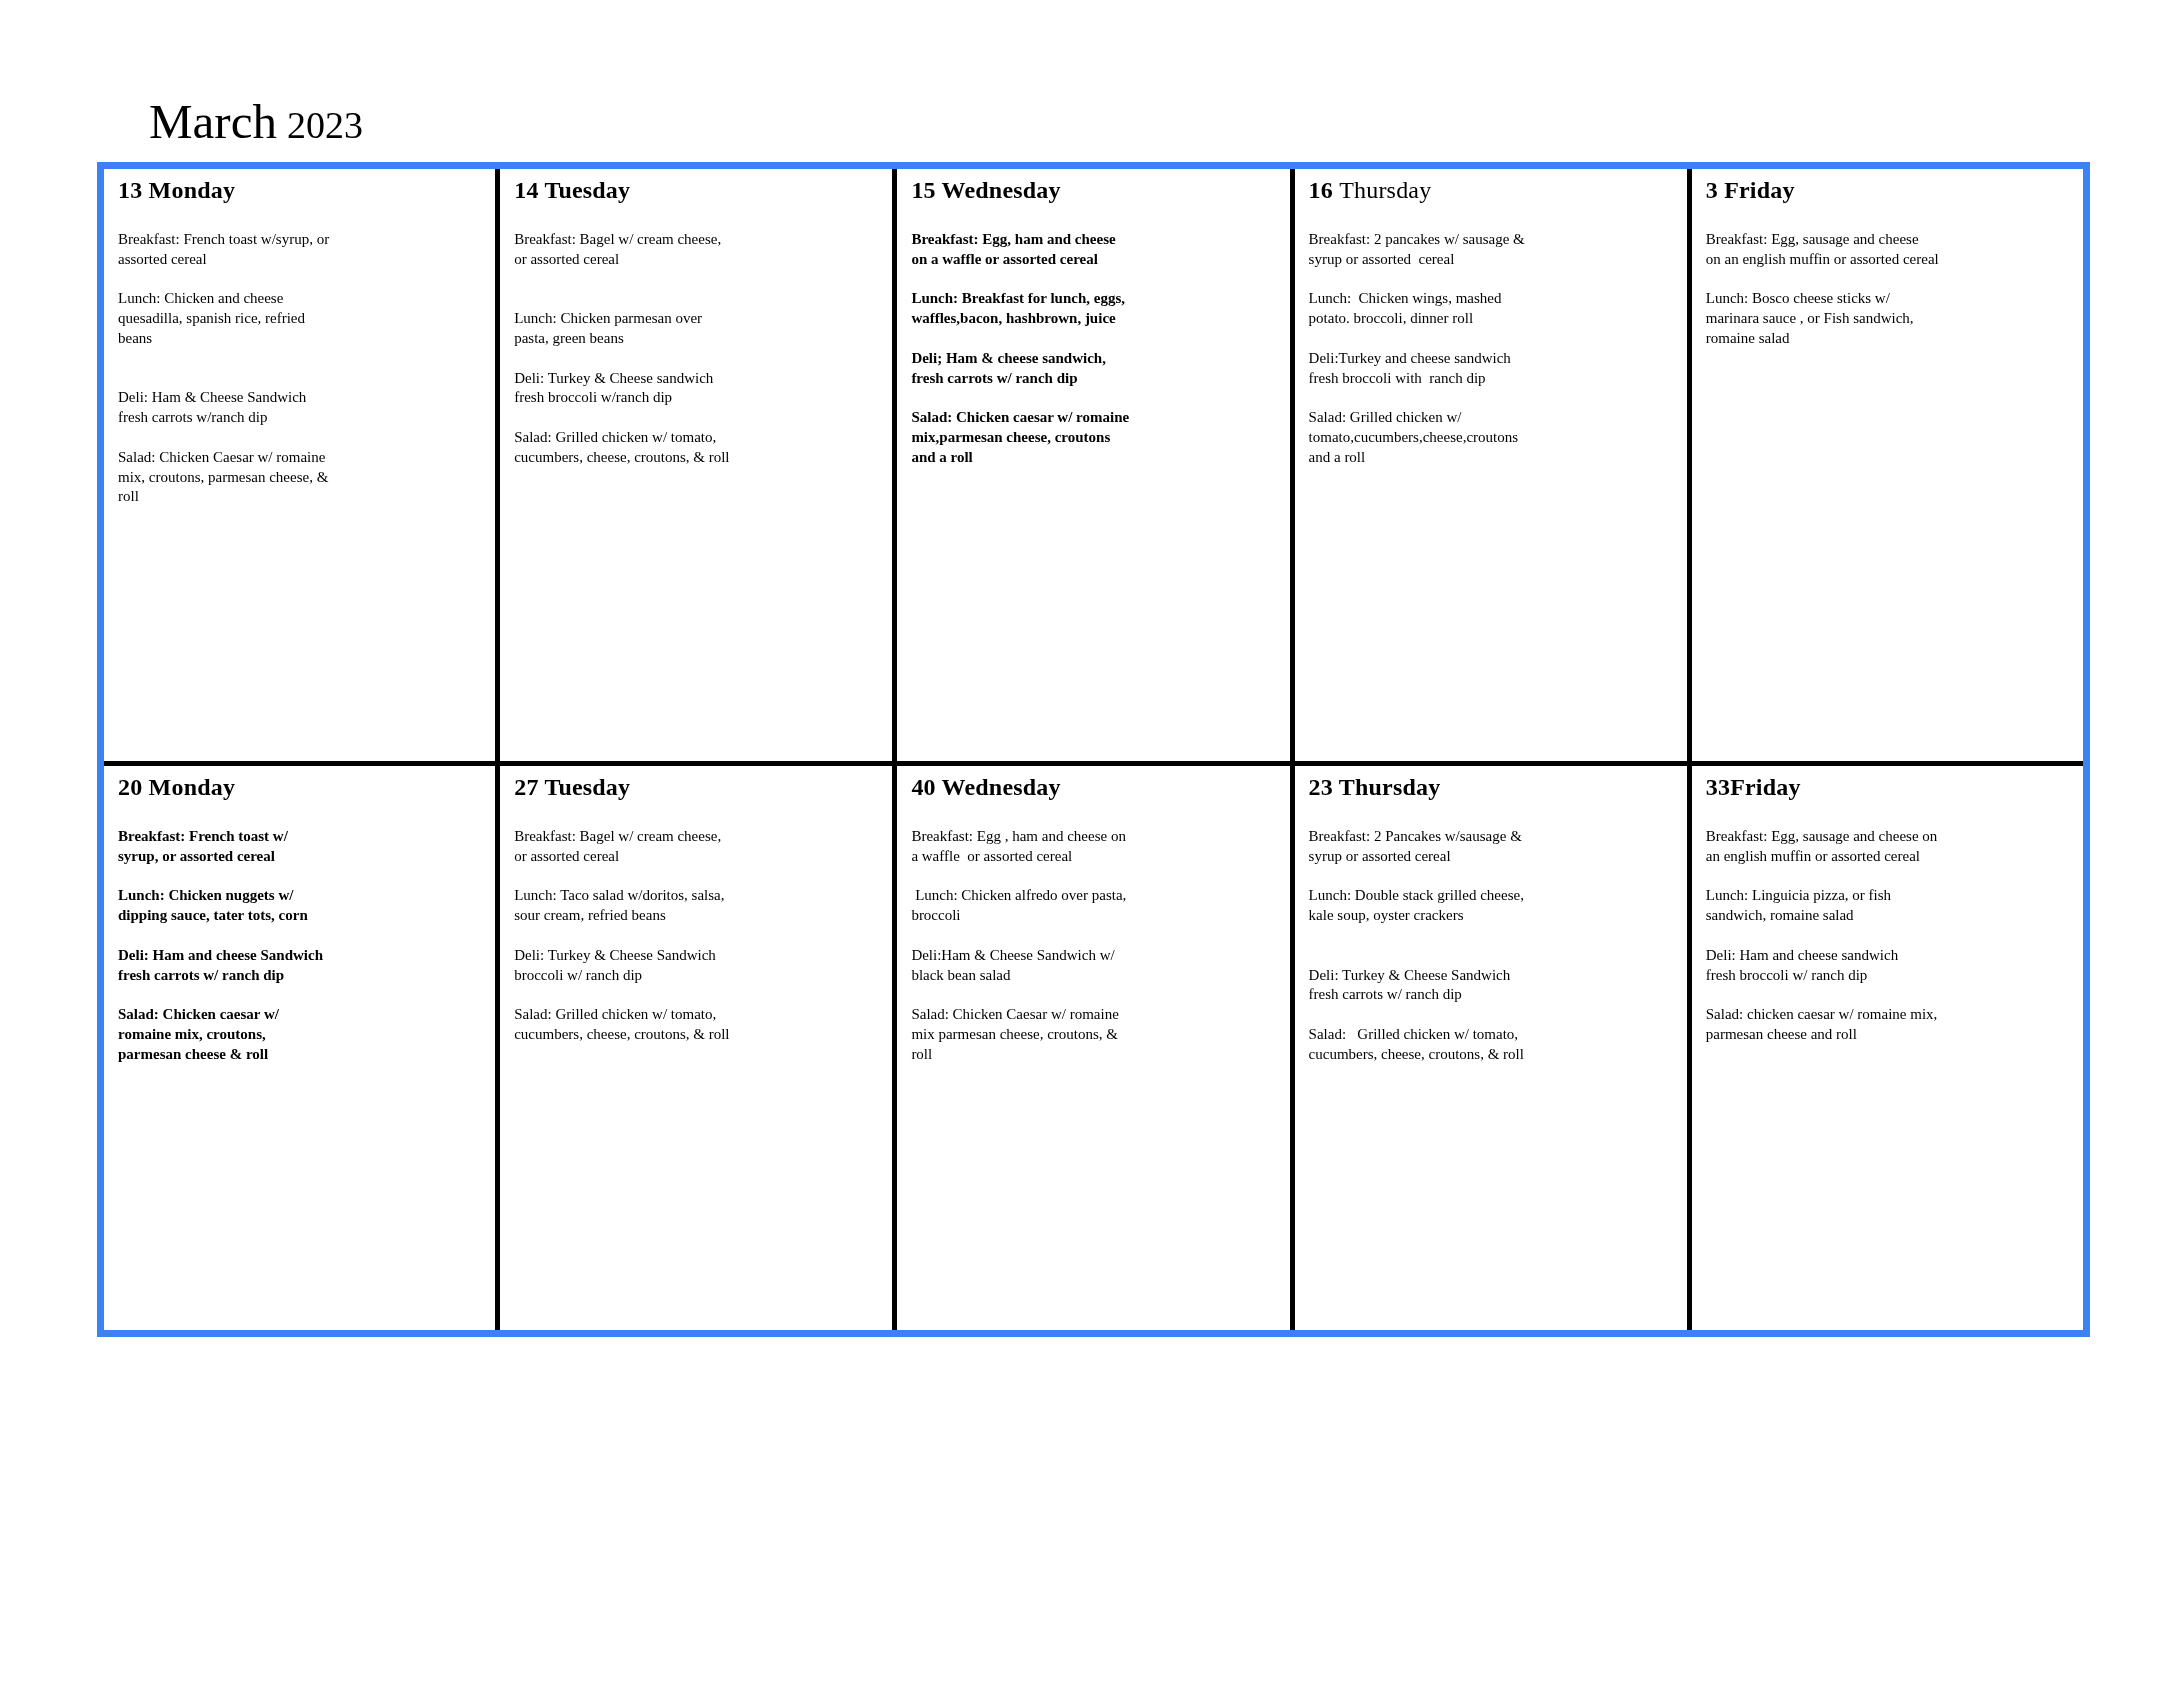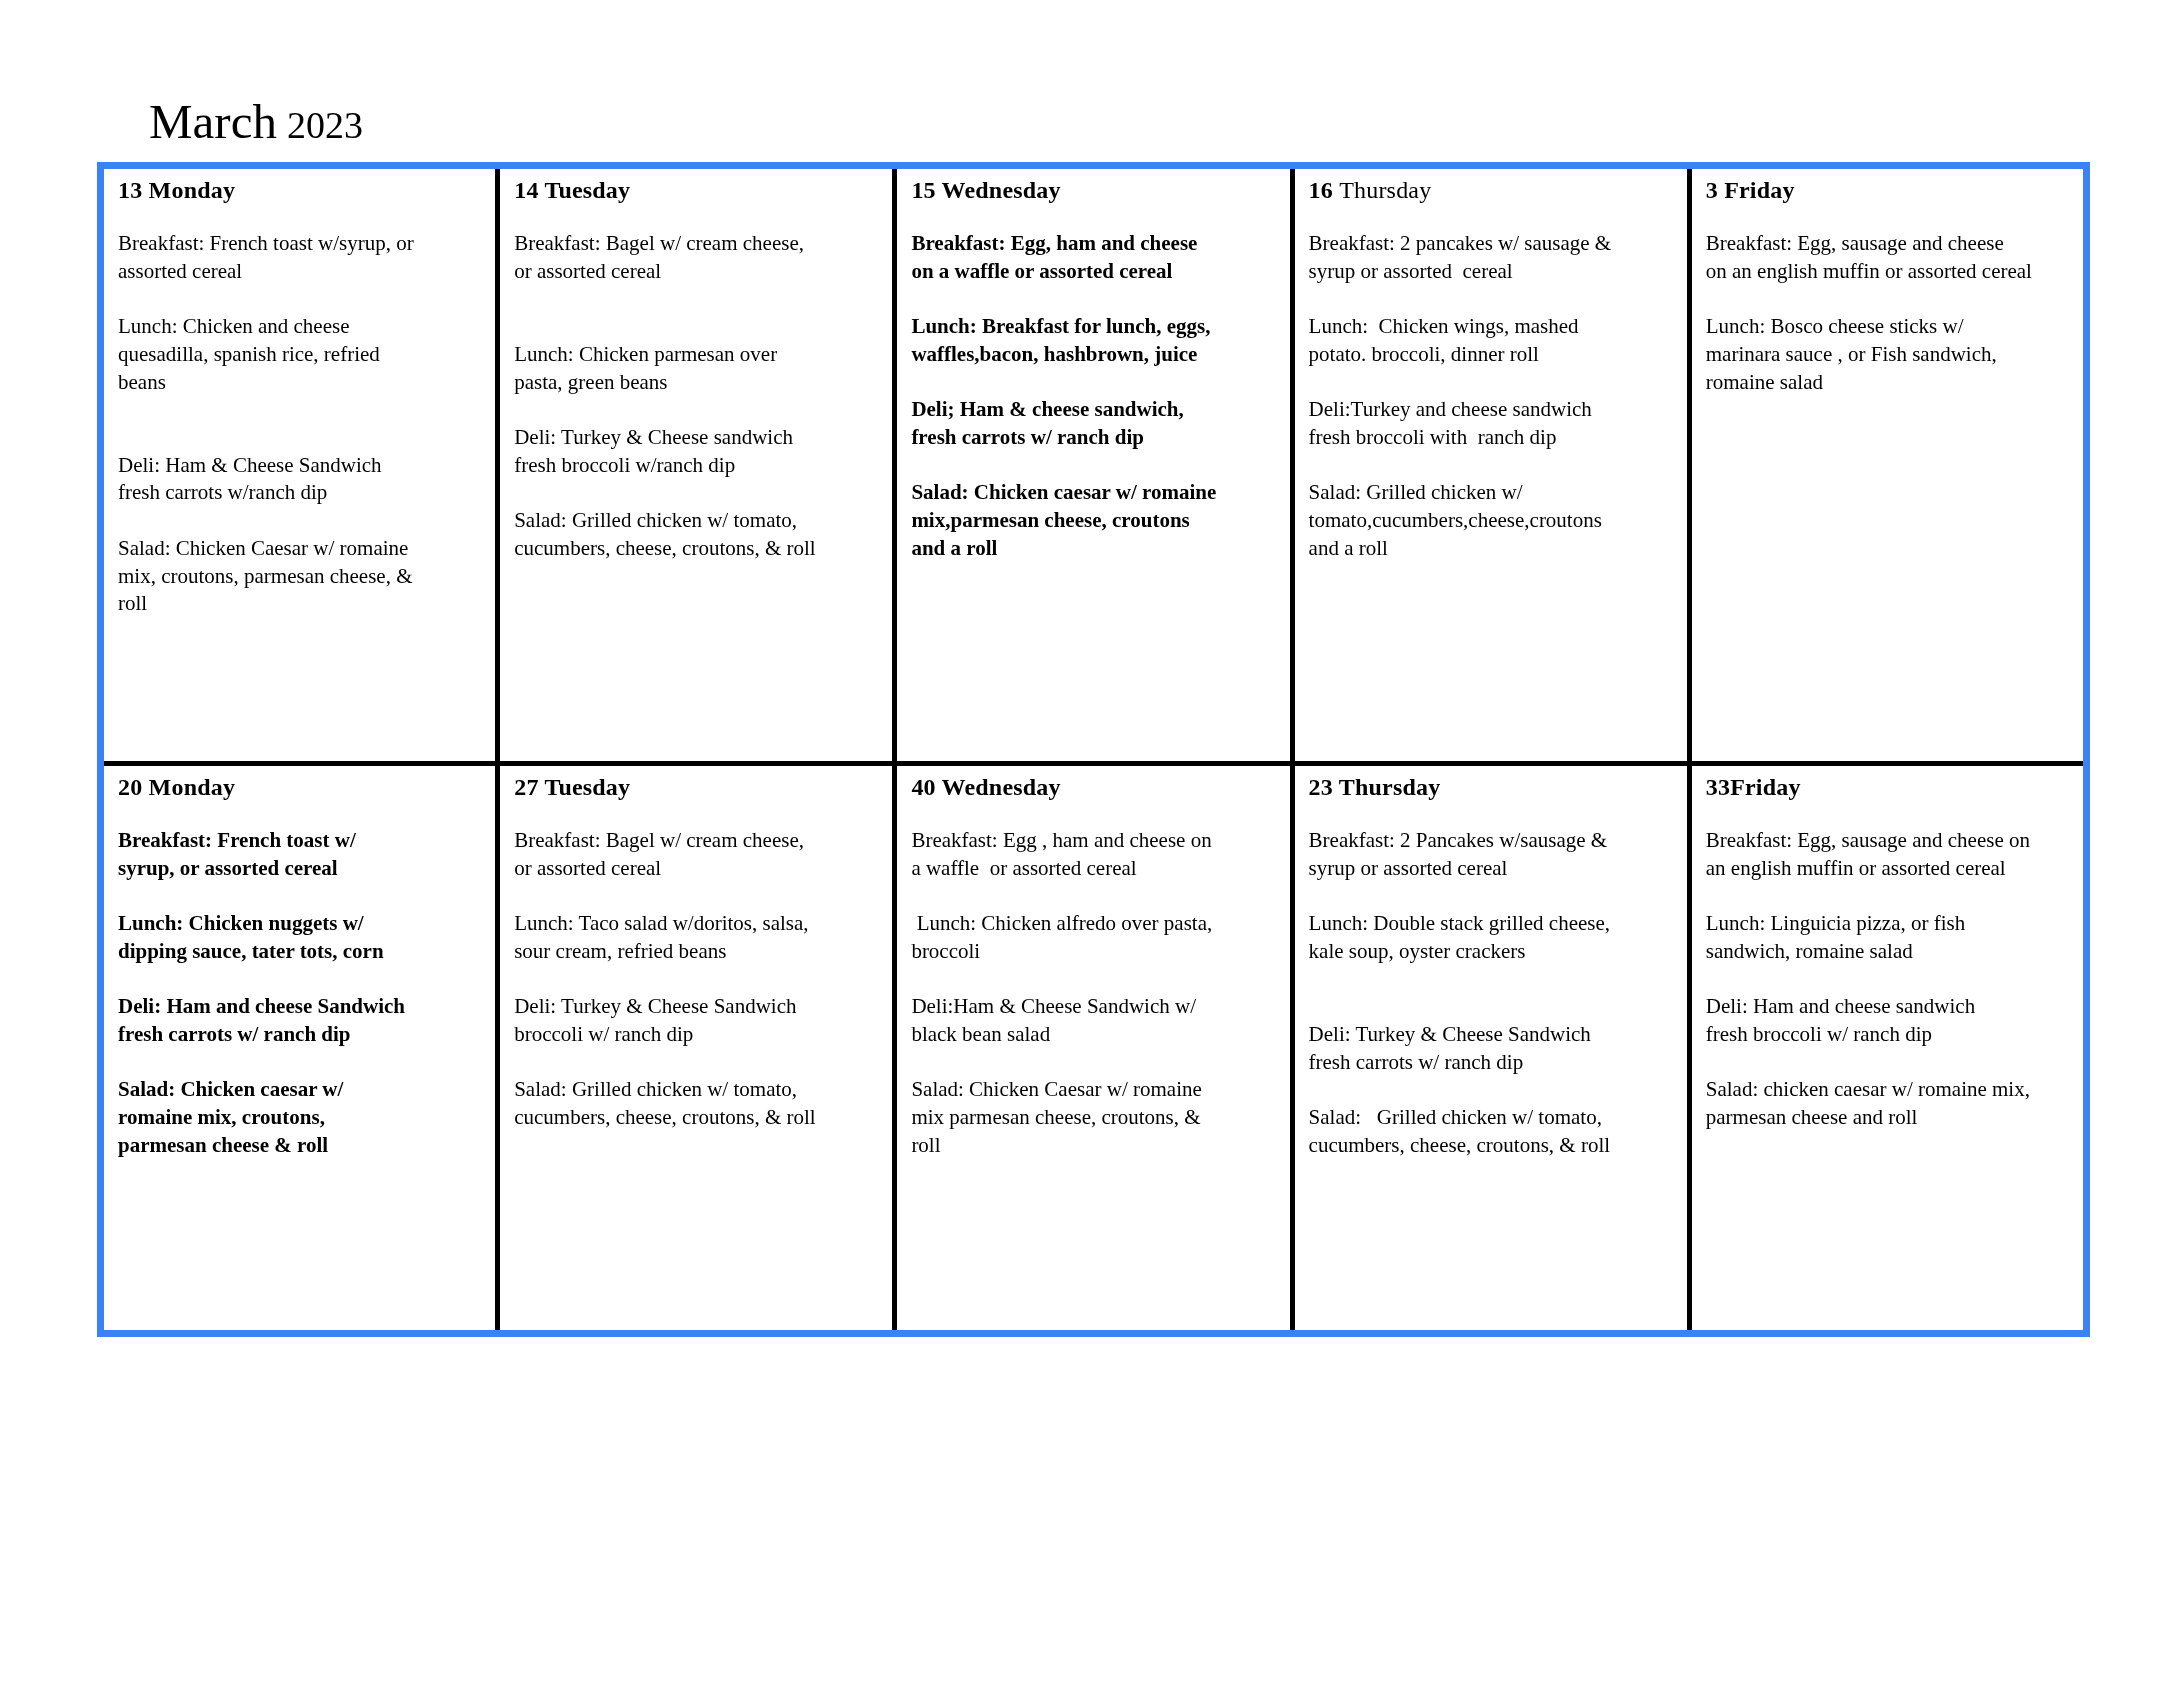--- a/index.html
+++ b/index.html
@@ -40,21 +40,21 @@
 
   .day-header {
     font-size: 24px;
     font-weight: bold;
     letter-spacing: 0.2px;
   }
   .day-name.plain { font-weight: normal; }
 
   .day-body {
     margin-top: 26px;
-    font-size: 21px;
+    font-size: 15px;
     line-height: 1.32;
     white-space: pre-wrap;
   }
   .day-body.bold { font-weight: bold; }
 </style>
 </head>
 <body>
 
 <div class="page">
 

